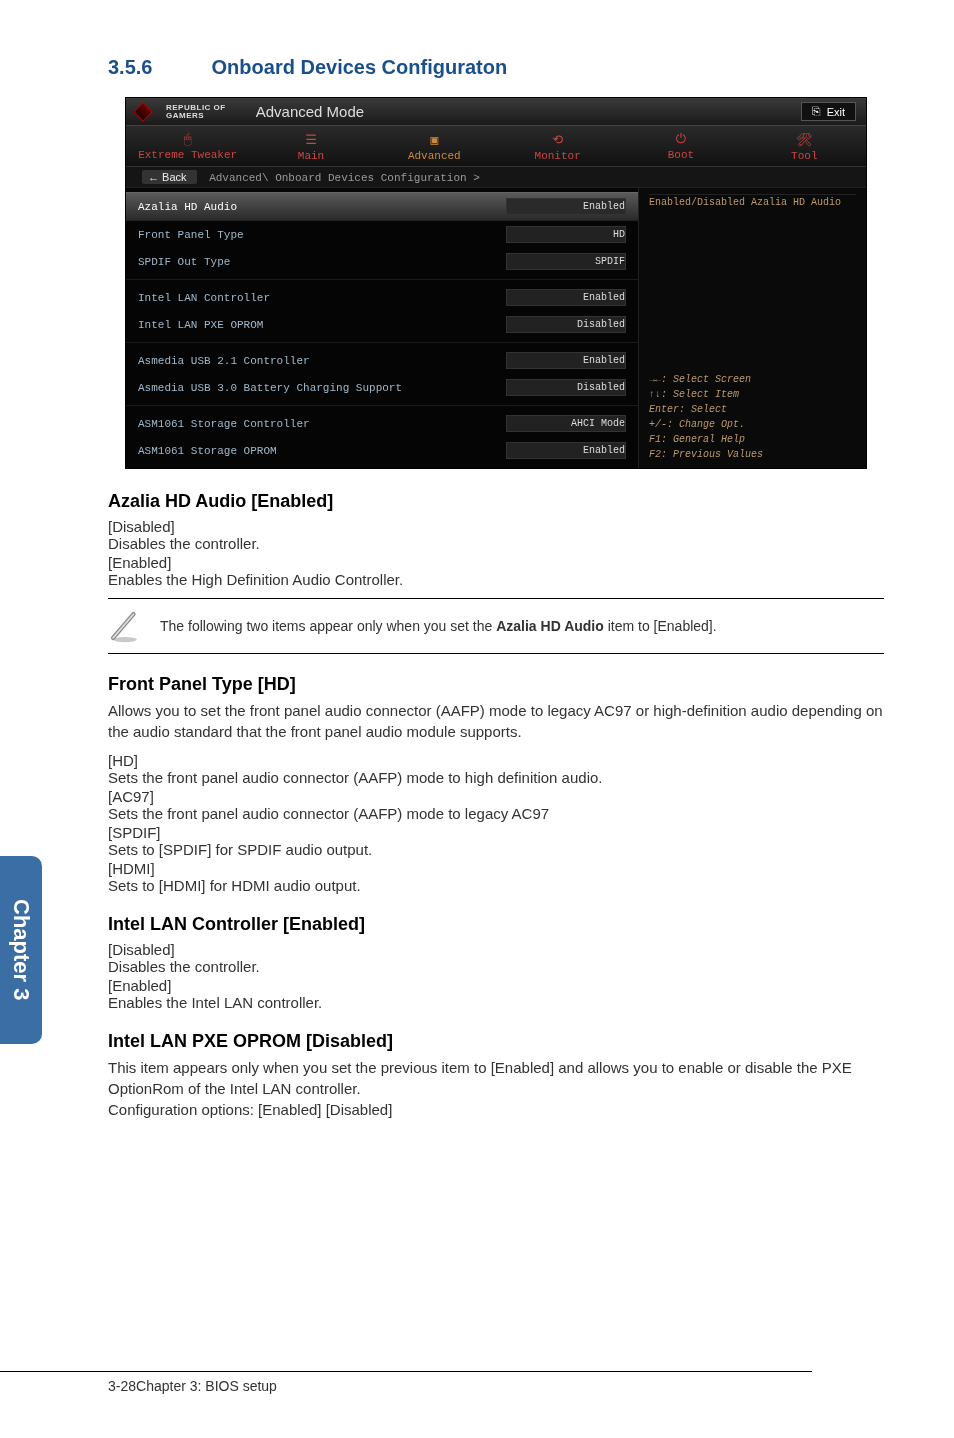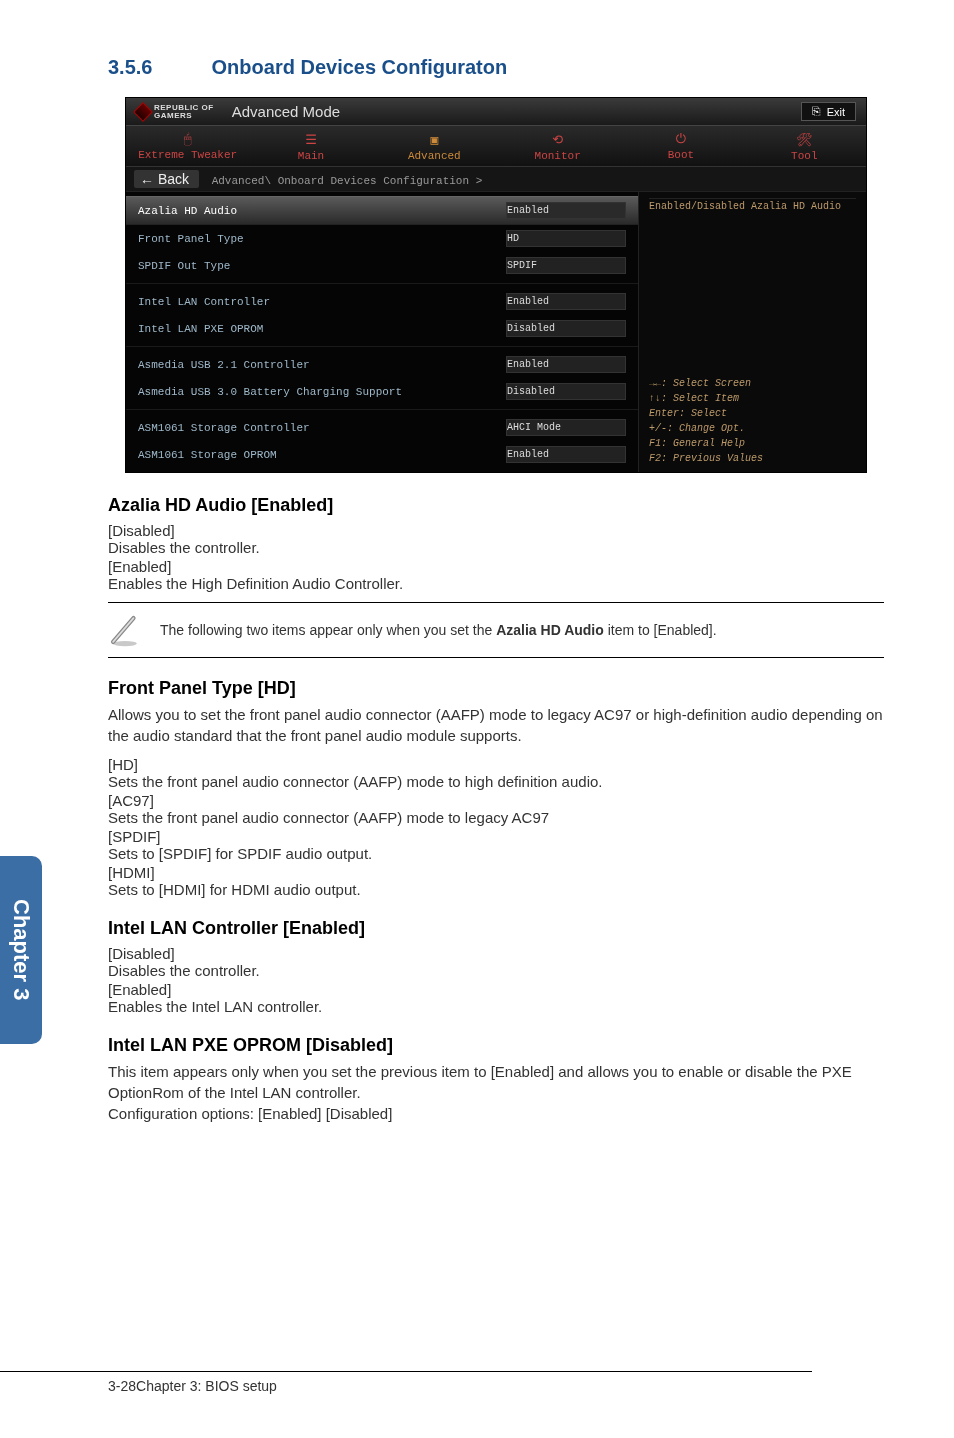--- a/index.html
+++ b/index.html
@@ -33,21 +33,21 @@
     font-family: "Courier New", monospace;
     font-size: 11px;
     color: #ccc;
   }
   .bios-top {
     background: linear-gradient(#3a3a3a,#1a1a1a);
     display:flex; align-items:center; justify-content:space-between;
     padding: 4px 10px;
     border-bottom: 1px solid #444;
   }
-  .bios-logo { display:flex; align-items:center; gap:4px; }
+  .bios-logo { display:flex; align-items:center; gap:16px; }
   .bios-logo .badge {
     width:14px; height:14px; border:1px solid #a00;
     transform: rotate(45deg); background: linear-gradient(#600,#200);
   }
   .bios-logo .brand { font-family: Arial; font-size:10px; color:#ddd; line-height:1; }
   .bios-logo .brand .ln1 { font-weight:bold; font-size:8px; letter-spacing:0.5px;}
   .bios-logo .mode { font-family: Arial; color:#ddd; font-size:15px; margin-left:14px; font-weight:300; }
   .bios-exit {
     background:#111; color:#fff; font-family:Arial; font-size:11px;
     padding:2px 10px; display:flex; gap:6px; align-items:center;
@@ -63,31 +63,31 @@
     color:#c44; position:relative;
   }
   .bios-tab.active { color:#cc8a3a; }
   .bios-tab .ticon { display:block; font-size:13px; margin-bottom:2px; }
   .bios-back {
     background:#151515; padding:3px 10px 3px 8px; font-size:11px; color:#999;
     border-bottom:1px solid #222;
   }
   .bios-back .backbtn {
     display:inline-block; background:#333; color:#eee; padding:1px 10px 1px 6px;
-    border-radius:2px; margin-right:6px; font-family:Arial; font-size:14px;
+    border-radius:2px; margin-right:6px; font-family:Arial; font-size:11px;margin-left:8px;
   }
   .bios-body { display:flex; background:#050505; }
   .bios-left { flex:1; padding: 4px 0; }
   .bios-row {
     display:flex; align-items:center; padding:5px 12px;
     justify-content:space-between;
   }
   .bios-row .lbl { color:#9fb8c9; font-size:11px; }
   .bios-row .val {
-    background:#222; padding:2px 0; width:120px; text-align:left;
+    background:#222; padding:2px 0; width:120px; text-align:right;
     color:#ddd; font-size:10px; border:1px solid #333;
   }
   .bios-row.top { background:linear-gradient(#5a5a5a,#2a2a2a); border-top:1px solid #666; border-bottom:1px solid #222;}
   .bios-row.top .lbl { color:#fff; }
   .bios-row.top .val { background:#2a2a2a; }
   .bios-sep { height:1px; background:#1a1a1a; margin:4px 0; }
   .bios-right {
     width:228px; background:#0a0a0a; border-left:1px solid #222;
     padding:6px 10px; font-size:10px; color:#bd9a6a;
     display:flex; flex-direction:column; justify-content:space-between;

